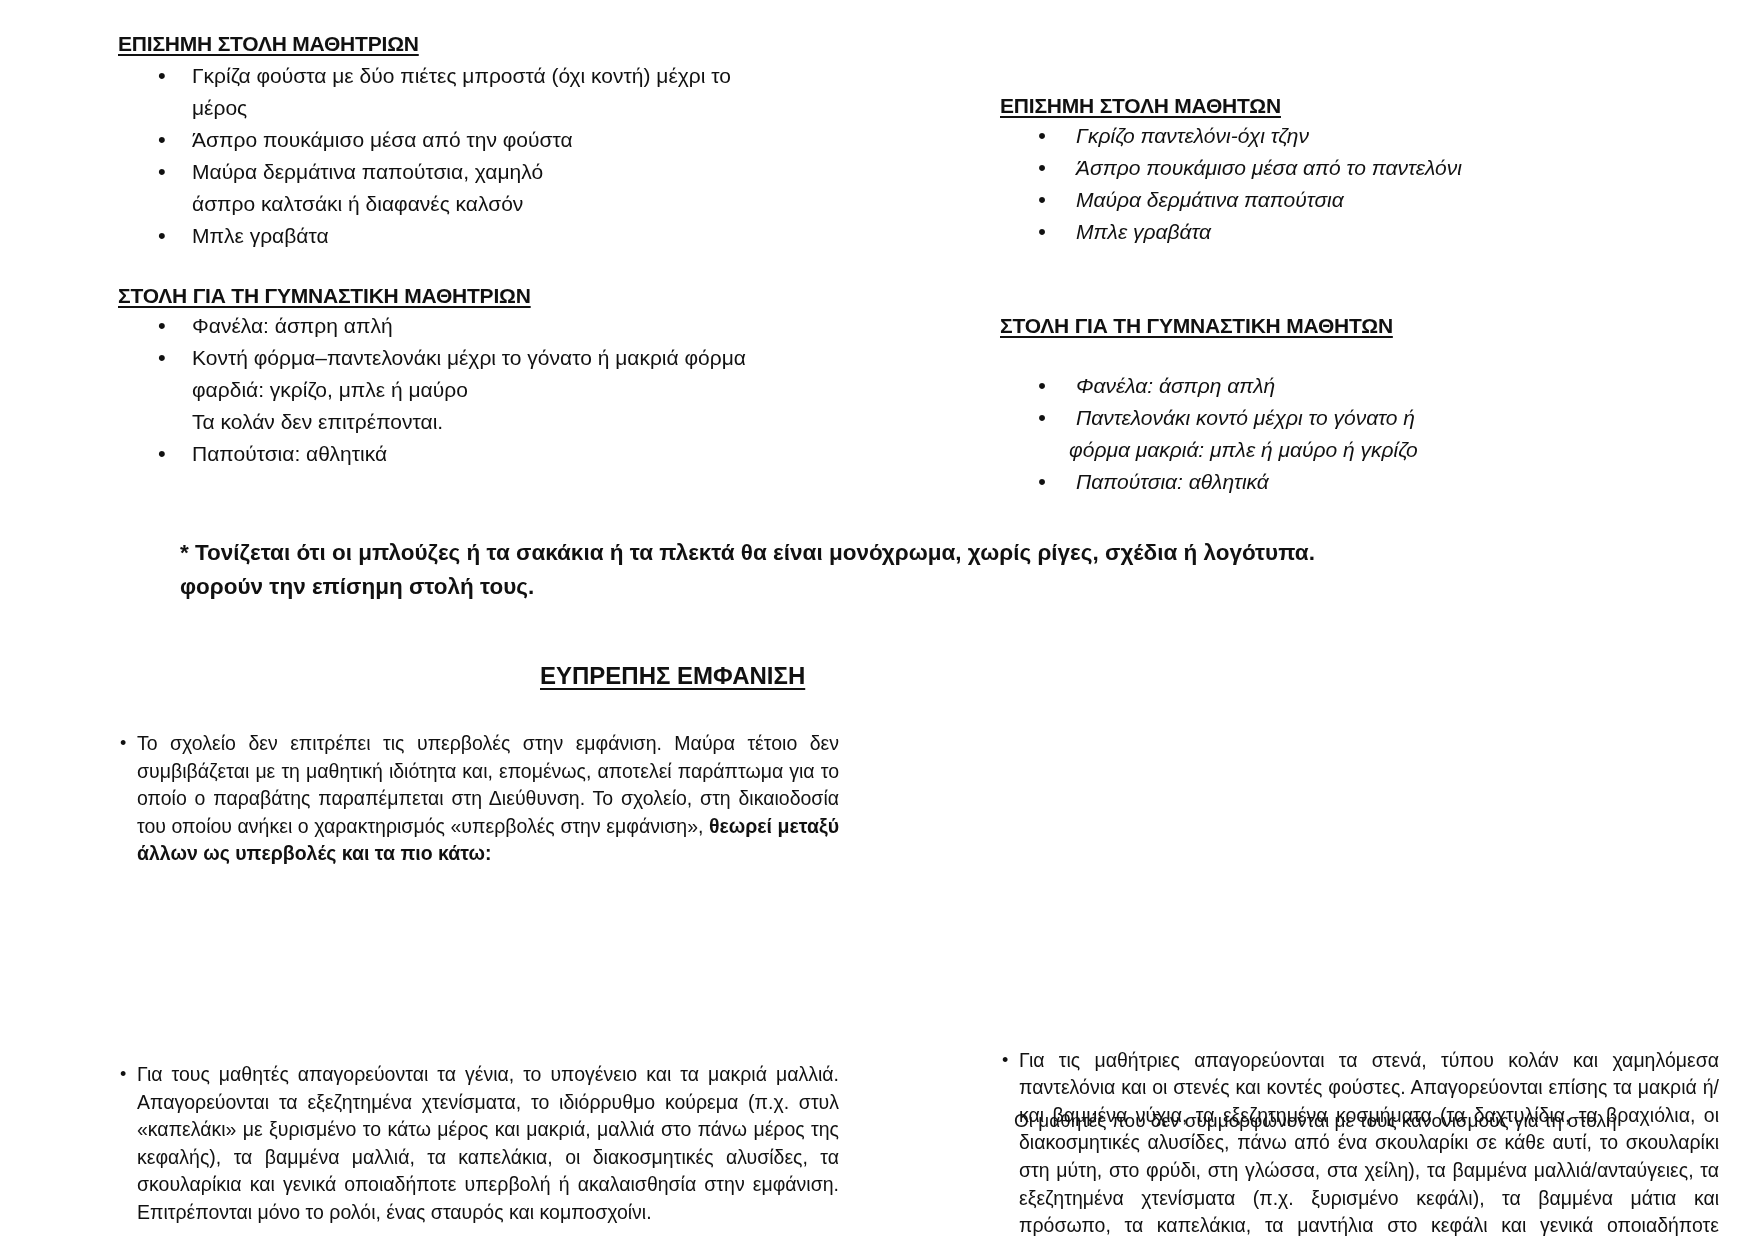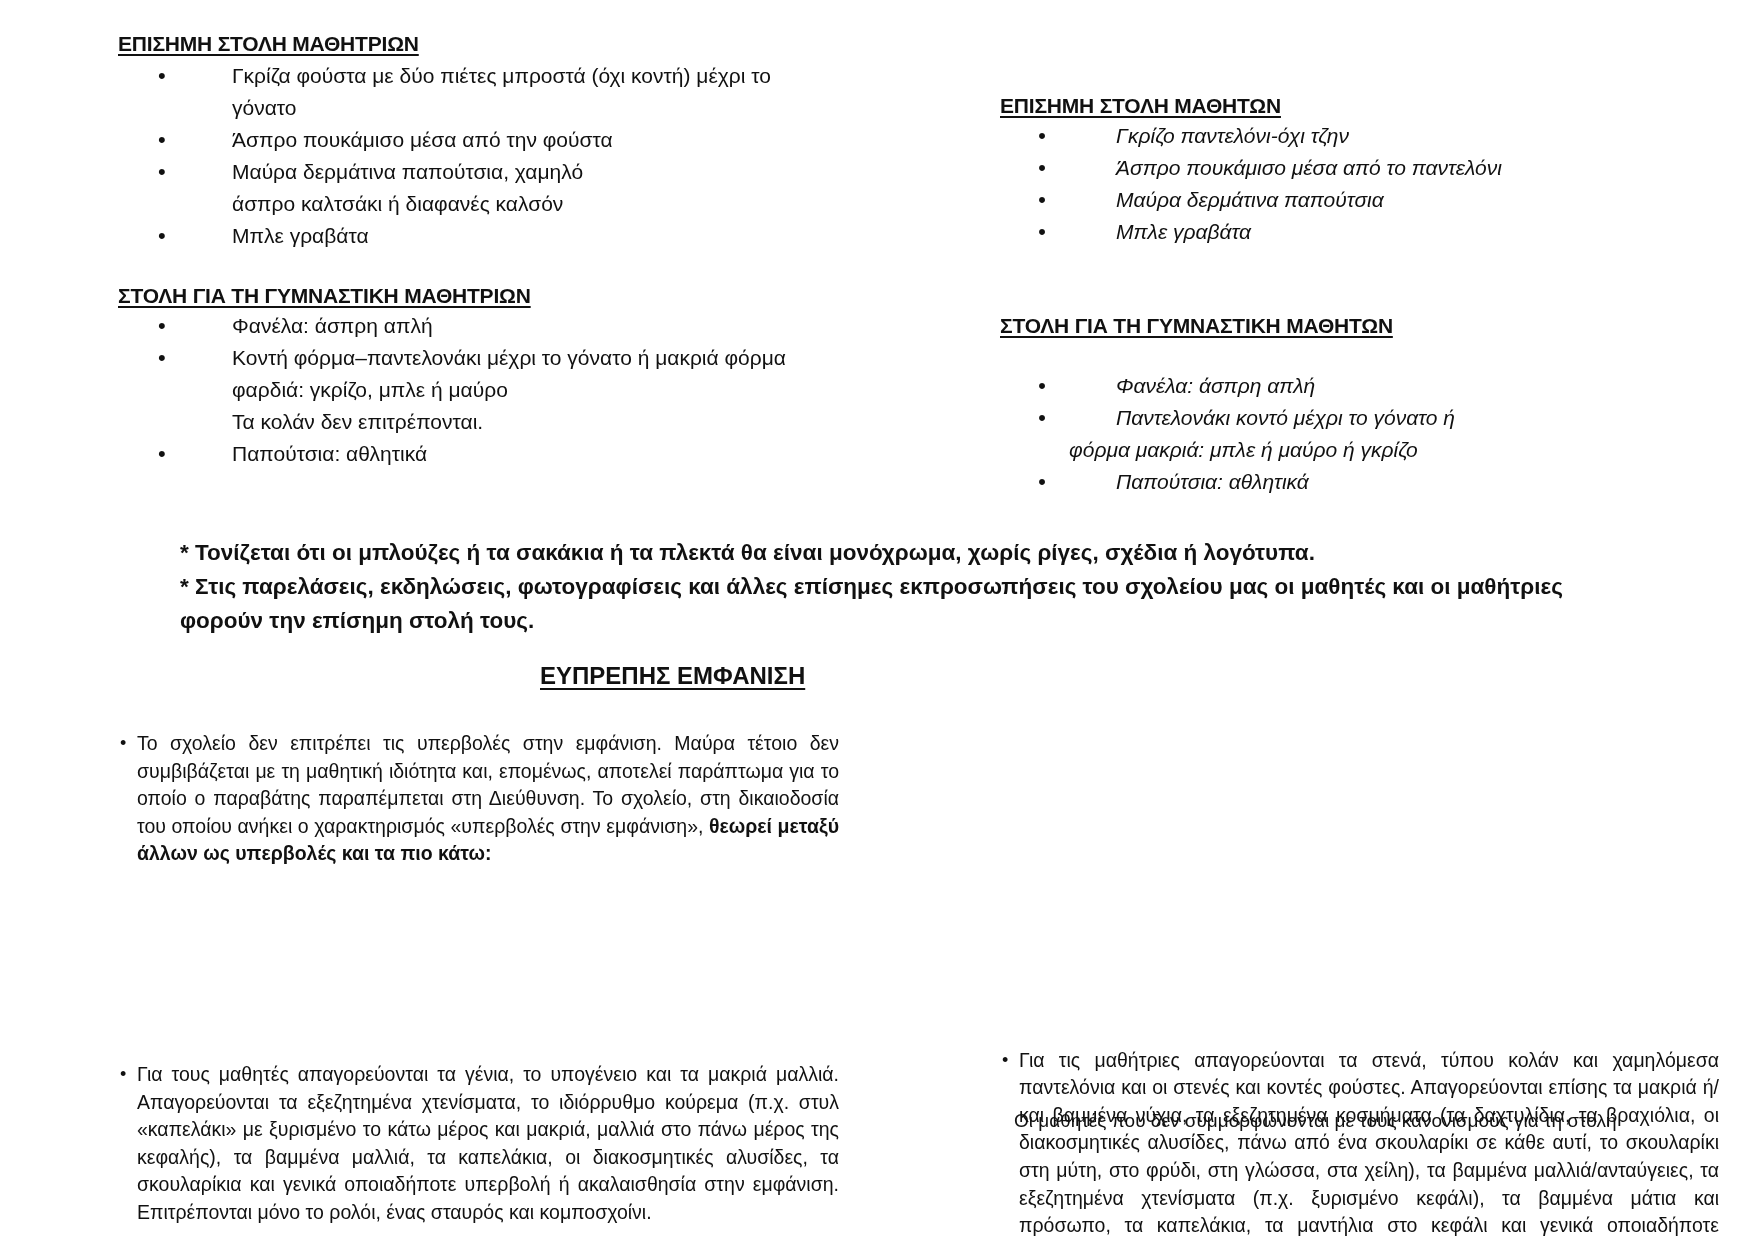--- a/index.html
+++ b/index.html
@@ -12,21 +12,21 @@
   .abs { position: absolute; }
   .heading {
     font-weight: bold; font-size: 21px; text-decoration: underline;
     text-underline-offset: 3px; white-space: nowrap; letter-spacing: -0.2px;
   }
   .blist { list-style: none; margin: 0; padding: 0; font-size: 21px; line-height: 32px; }
   .blist li { position: relative; padding-left: 74px; }
   .blist li::before {
     content: "\2022"; position: absolute; left: 40px; top: 0; font-size: 22px;
   }
-  .blist .cont { display: block; margin-left: 40px; }
+  .blist .cont { display: block; }
   .rlist li { padding-left: 76px; font-style: italic; }
   .rlist li::before { left: 38px; }
   .rlist .cont2 { display: block; margin-left: -7px; }
   .notes { font-weight: bold; font-size: 22.5px; line-height: 34px; }
   .section-title {
     font-weight: bold; font-size: 24px; text-decoration: underline;
     text-underline-offset: 4px; white-space: nowrap;
   }
   .para {
     font-size: 19.5px; line-height: 27.6px; text-align: justify;
@@ -39,21 +39,21 @@
 </head>
 <body>
 
 <div class="page">
 
   <div class="abs" style="left:118px; top:32px; width:720px;">
     <div class="heading">ΕΠΙΣΗΜΗ ΣΤΟΛΗ ΜΑΘΗΤΡΙΩΝ</div>
     <ul class="blist" style="margin-top:4px;">
       <li>
         <span class="cont">Γκρίζα φούστα με δύο πιέτες μπροστά (όχι κοντή) μέχρι το</span>
-        <span class="cont">γόνατο</span>
+        <span class="cont">μέρος</span>
       </li>
       <li>
         <span class="cont">Άσπρο πουκάμισο μέσα από την φούστα</span>
       </li>
       <li>
         <span class="cont">Μαύρα δερμάτινα παπούτσια, χαμηλό</span>
         <span class="cont">άσπρο καλτσάκι ή διαφανές καλσόν</span>
       </li>
       <li>
         <span class="cont">Μπλε γραβάτα</span>
@@ -107,21 +107,20 @@
         <span class="cont2">φόρμα μακριά: μπλε ή μαύρο ή γκρίζο</span>
       </li>
       <li>
           <span class="cont">Παπούτσια:  αθλητικά</span>
         </li>
     </ul>
   </div>
 
   <div class="abs notes" style="left:180px; top:536px; width:1520px;">
     <div>* Τονίζεται ότι οι μπλούζες ή τα σακάκια ή τα πλεκτά θα είναι μονόχρωμα, χωρίς ρίγες, σχέδια ή λογότυπα.</div>
-    <div>* Στις παρελάσεις, εκδηλώσεις, φωτογραφίσεις και άλλες επίσημες εκπροσωπήσεις του σχολείου μας οι μαθητές και οι μαθήτριες</div>
     <div>φορούν την επίσημη στολή τους.</div>
   </div>
 
   <div class="abs section-title" style="left:540px; top:662px;text-align:right;">ΕΥΠΡΕΠΗΣ ΕΜΦΑΝΙΣΗ</div>
 
   <div class="abs para" style="left:120px; top:730px; width:702px;">
     <span class="bullet">•</span>
     <span>Το σχολείο δεν επιτρέπει τις υπερβολές στην εμφάνιση.  Μαύρα τέτοιο δεν συμβιβάζεται με τη μαθητική ιδιότητα και, επομένως, αποτελεί παράπτωμα για το οποίο ο παραβάτης παραπέμπεται στη Διεύθυνση. Το σχολείο, στη δικαιοδοσία του οποίου ανήκει ο χαρακτηρισμός «υπερβολές στην εμφάνιση», </span><b>θεωρεί μεταξύ άλλων ως υπερβολές και τα πιο κάτω:</b>
   </div>
 

